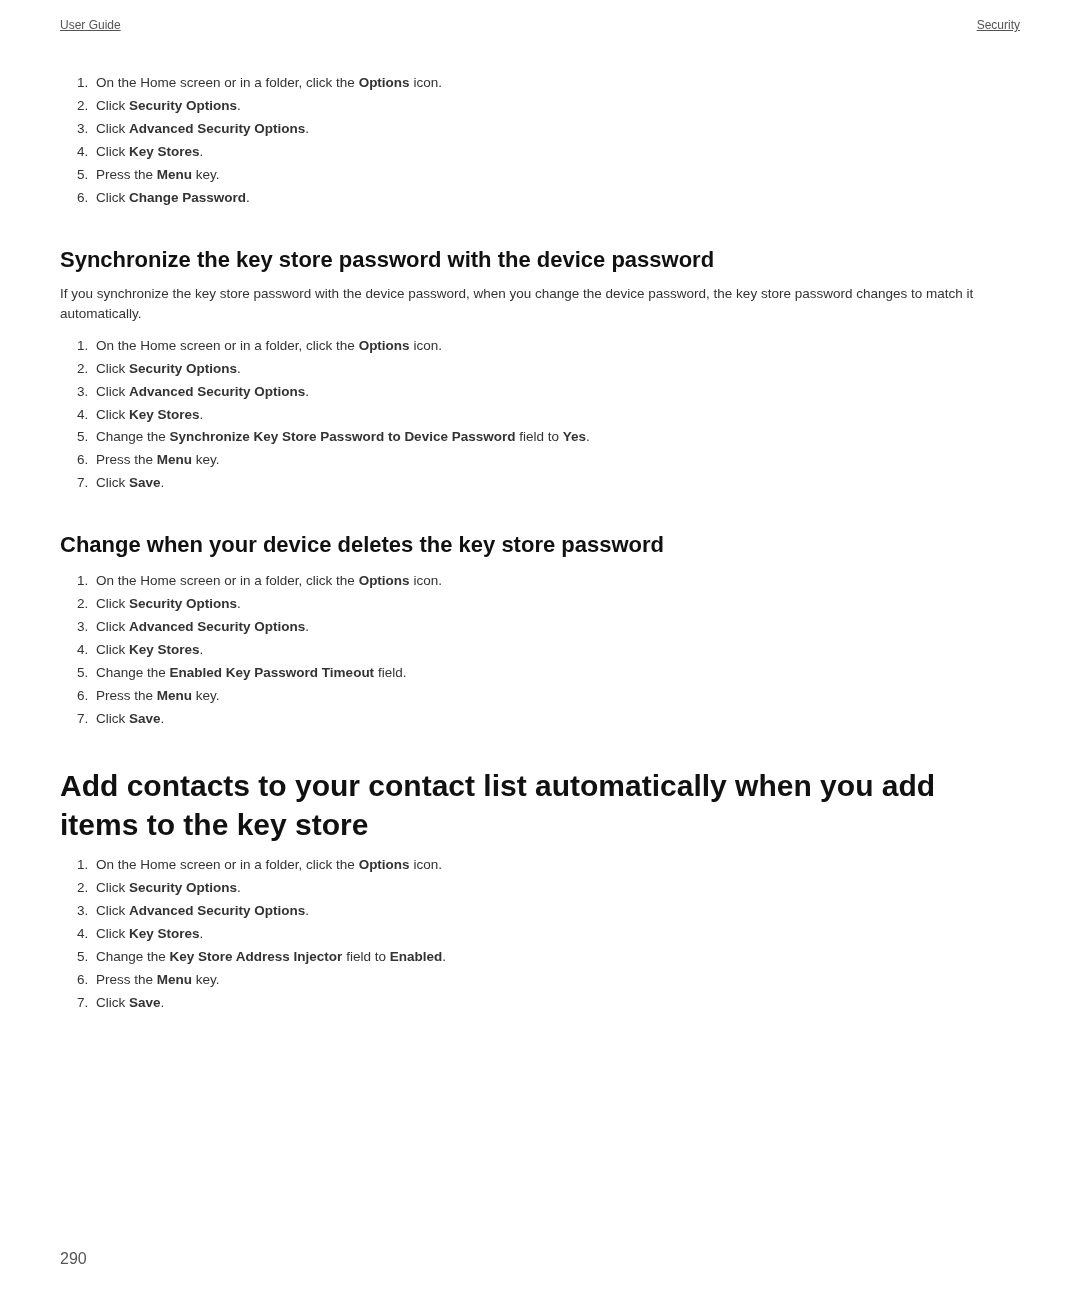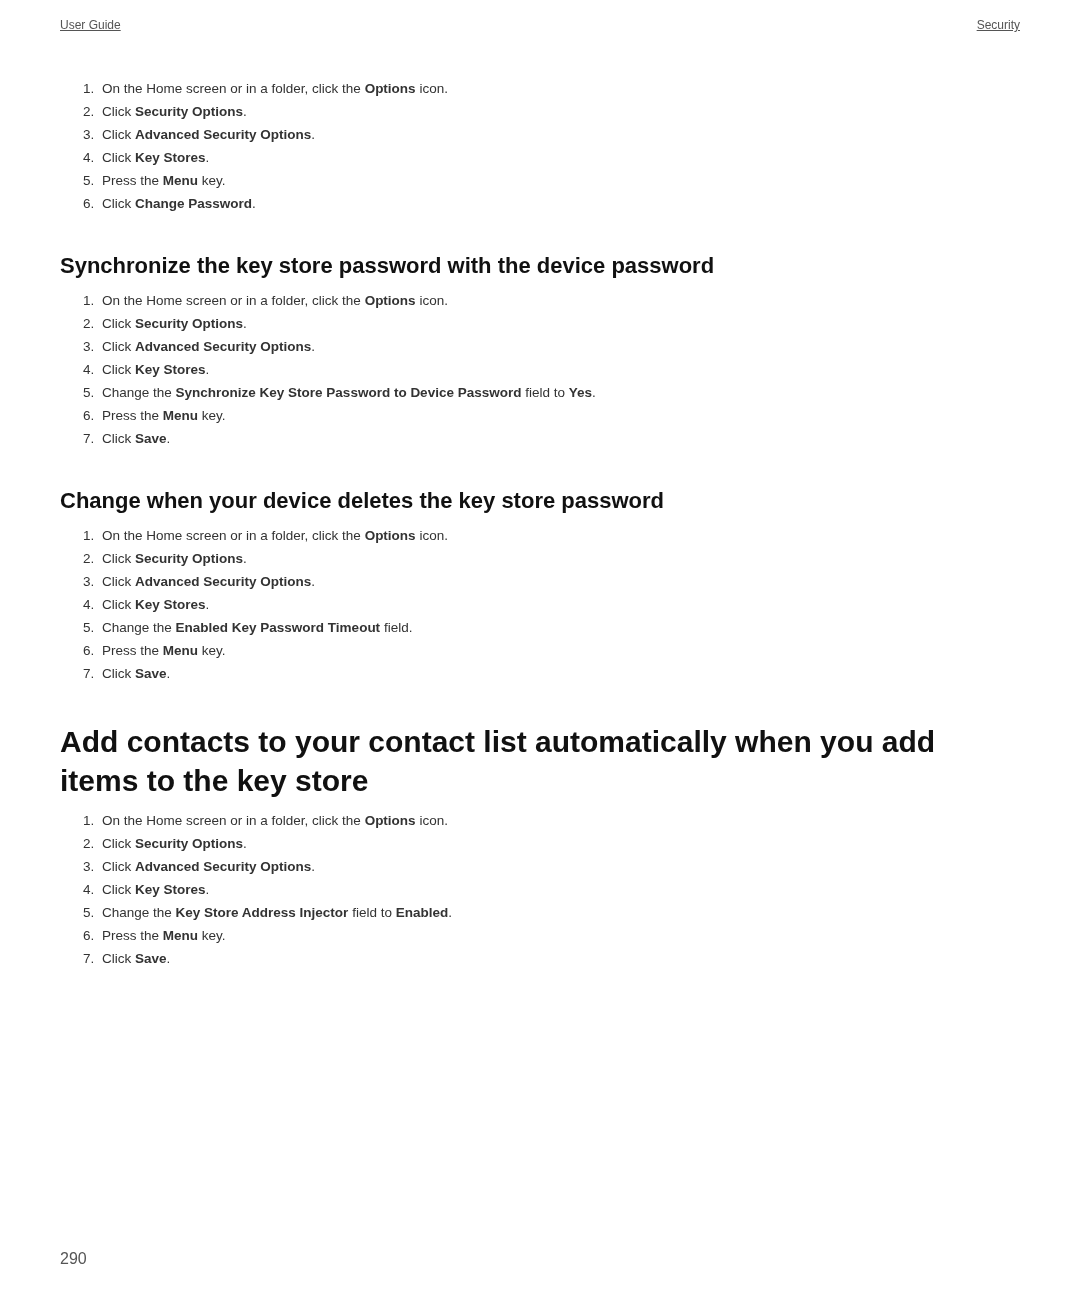--- a/index.html
+++ b/index.html
@@ -50,21 +50,21 @@
 
     .section-desc {
       font-size: 13.5px;
       color: #333333;
       line-height: 1.5;
       margin-bottom: 10px;
     }
 
     ol {
       padding-left: 32px;
-      margin: 6px;
+      margin: 0;
     }
 
     ol li {
       font-size: 13.5px;
       color: #333333;
       line-height: 1.7;
       padding-left: 4px;
     }
 
     .note {
@@ -97,20 +97,21 @@
         <li>On the Home screen or in a folder, click the <strong>Options</strong> icon.</li>
         <li>Click <strong>Security Options</strong>.</li>
         <li>Click <strong>Advanced Security Options</strong>.</li>
         <li>Click <strong>Key Stores</strong>.</li>
         <li>Press the <strong>Menu</strong> key.</li>
         <li>Click <strong>Change Password</strong>.</li>
       </ol>
     </div>
     <div class="section">
       <div class="section-title">Synchronize the key store password with the device password</div>
+      <p class="section-desc">If you synchronize the key store password with the device password, when you change the device password, the key store password changes to match it automatically.</p>
       <ol>
         <li>On the Home screen or in a folder, click the <strong>Options</strong> icon.</li>
         <li>Click <strong>Security Options</strong>.</li>
         <li>Click <strong>Advanced Security Options</strong>.</li>
         <li>Click <strong>Key Stores</strong>.</li>
         <li>Change the <strong>Synchronize Key Store Password to Device Password</strong> field to <strong>Yes</strong>.</li>
         <li>Press the <strong>Menu</strong> key.</li>
         <li>Click <strong>Save</strong>.</li>
       </ol>
     </div>

